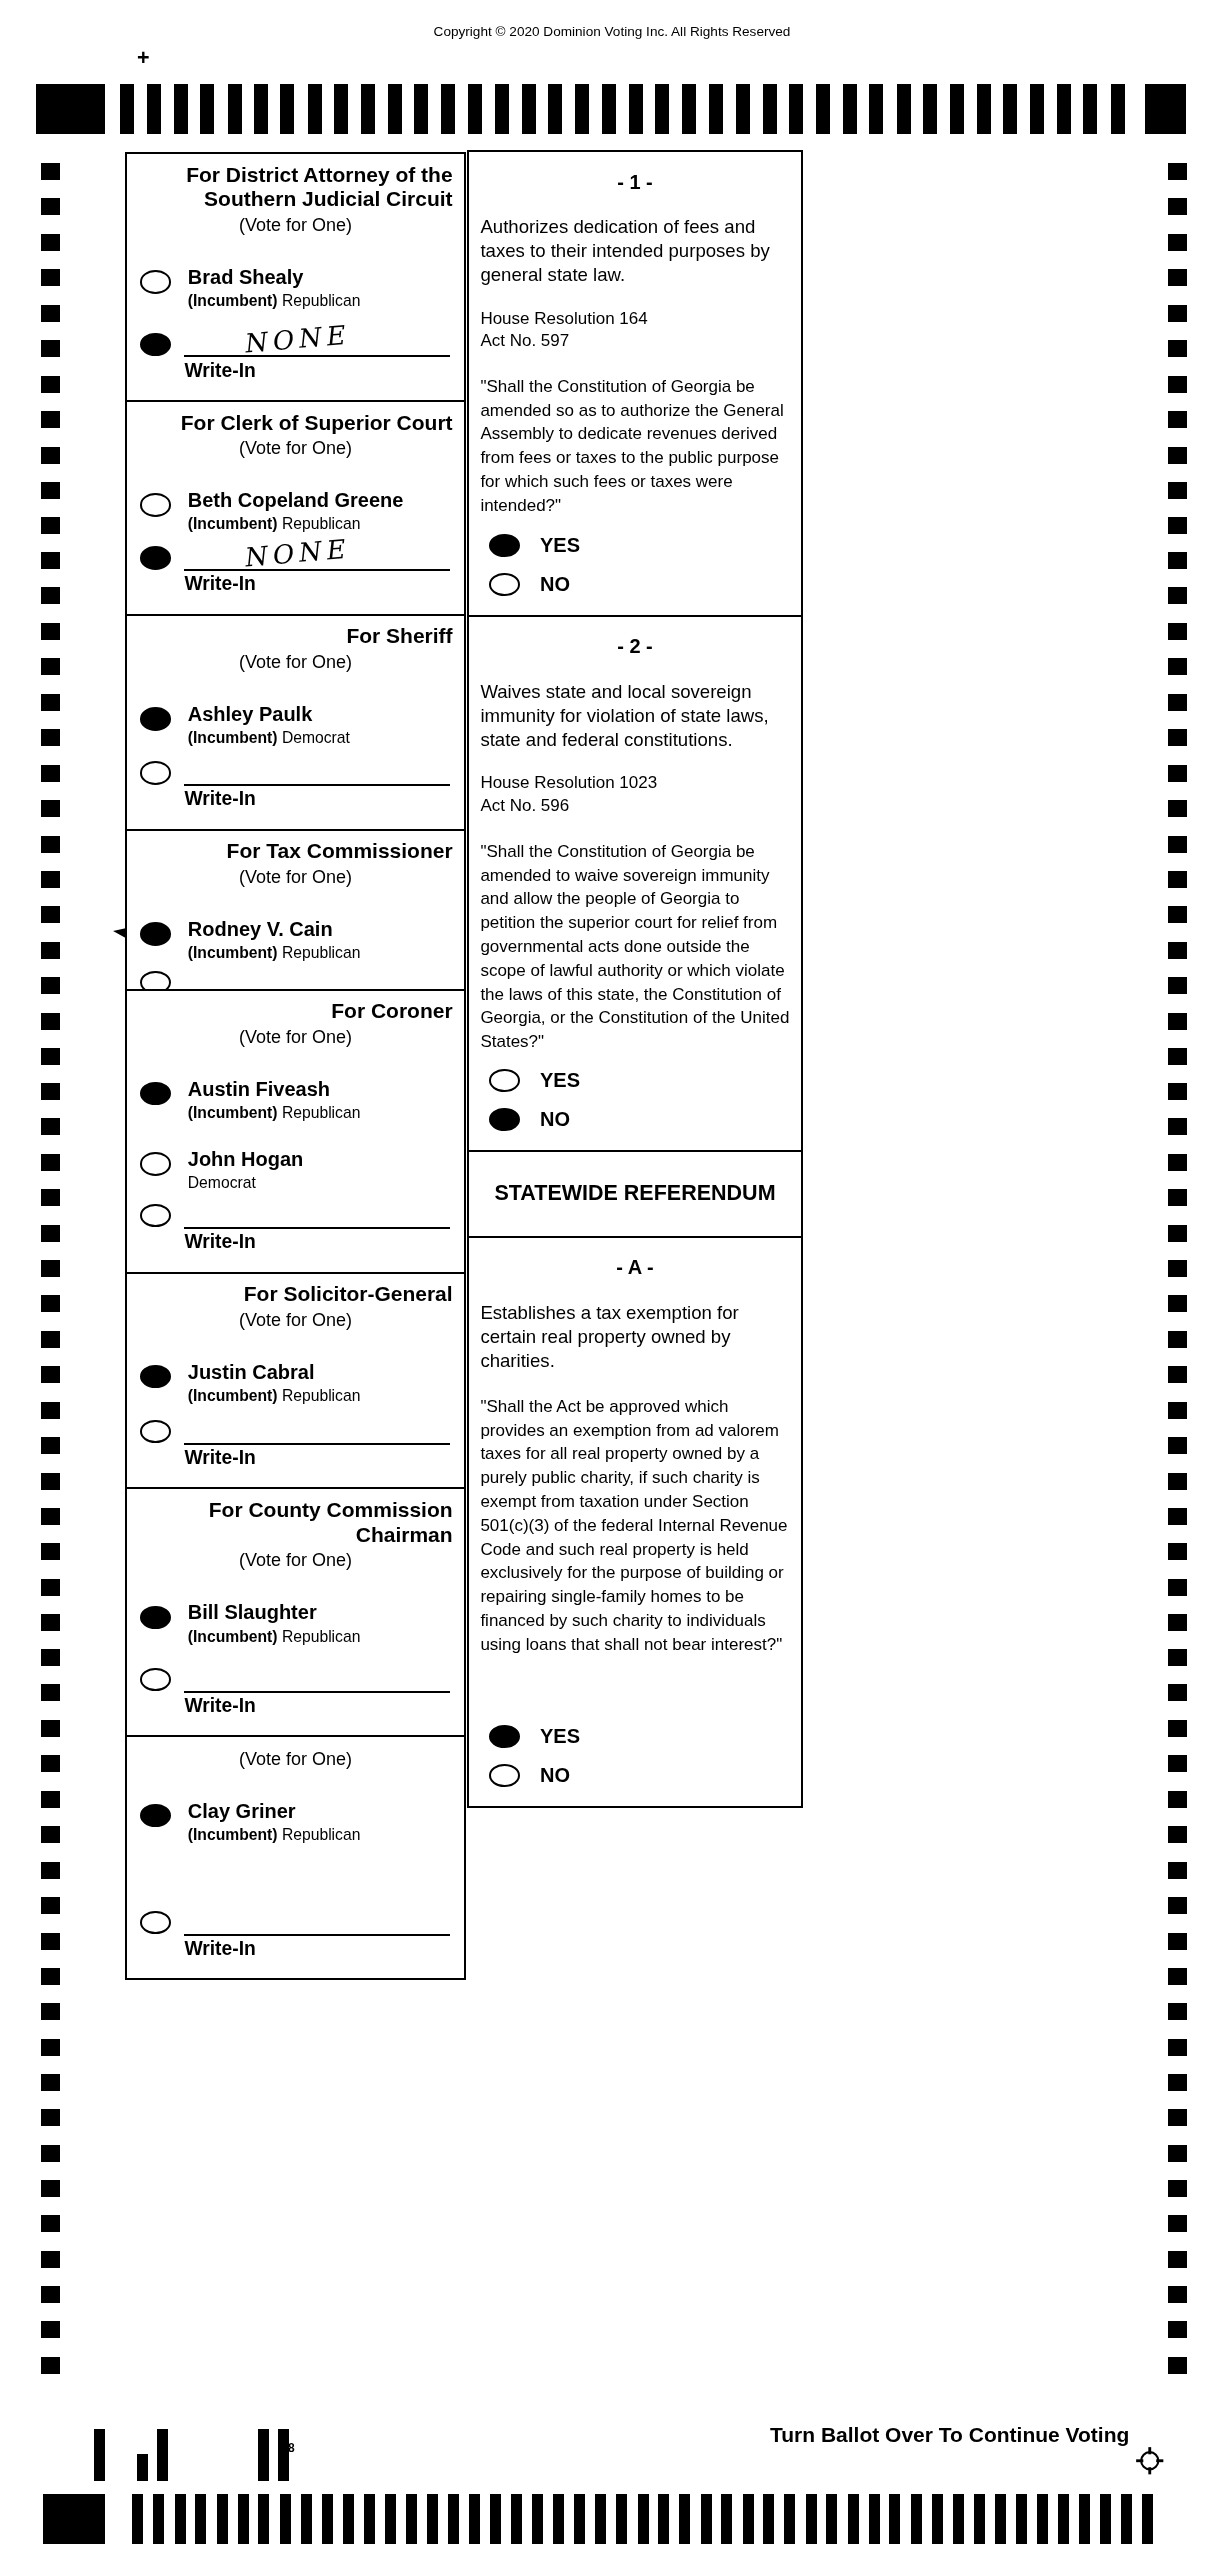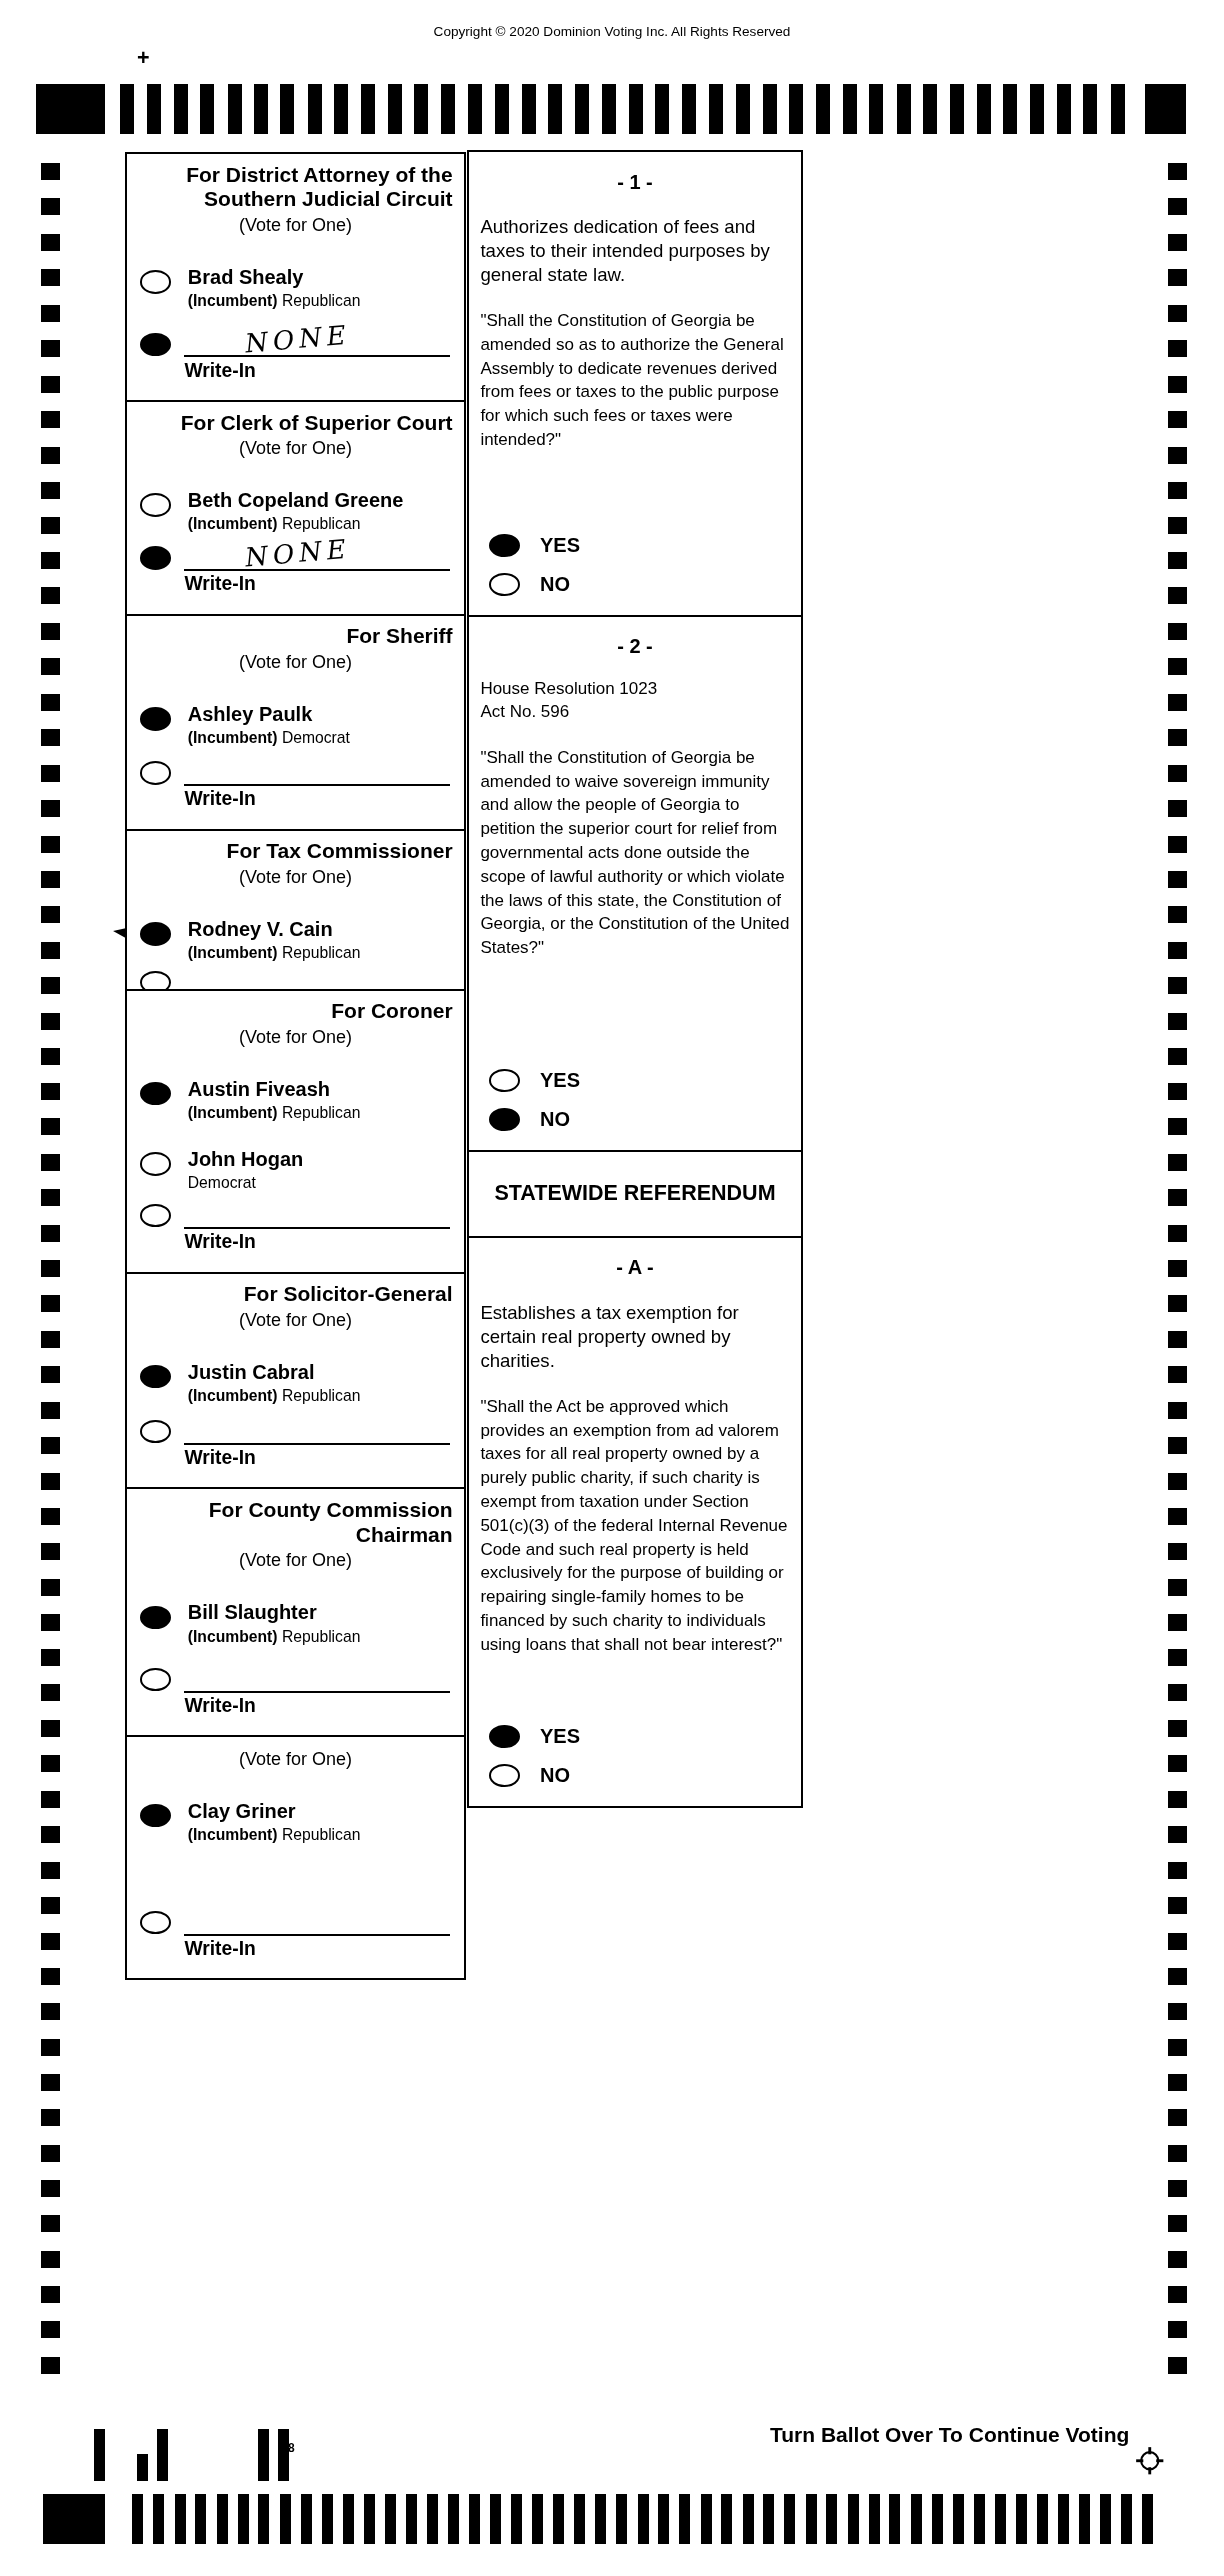--- a/index.html
+++ b/index.html
@@ -212,35 +212,40 @@
     </section>
 
   </div>
 
   <div class="col-right">
 
 
     <section class="mbox" style="height:467px">
       <div class="mnum">- 1 -</div>
       <div class="msummary">Authorizes dedication of fees and taxes to their intended purposes by general state law.</div>
+      <div class="mcite">
+        <div>House Resolution 164</div>
+        <div>Act No. 597</div>
+      </div>
       <div class="mquestion">"Shall the Constitution of Georgia be amended so as to authorize the General Assembly to dedicate revenues derived from fees or taxes to the public purpose for which such fees or taxes were intended?"</div>
       <div class="opts">
         <div class="opt">
           <div class="oval" data-filled="true"></div>
           <div class="optlabel">YES</div>
         </div>
         <div class="opt">
           <div class="oval" data-filled="false"></div>
           <div class="optlabel">NO</div>
         </div>
       </div>
     </section>
 
     <section class="mbox" style="height:537px">
       <div class="mnum">- 2 -</div>
+      <div class="msummary">Waives state and local sovereign immunity for violation of state laws, state and federal constitutions.</div>
       <div class="mcite">
         <div>House Resolution 1023</div>
         <div>Act No. 596</div>
       </div>
       <div class="mquestion">"Shall the Constitution of Georgia be amended to waive sovereign immunity and allow the people of Georgia to petition the superior court for relief from governmental acts done outside the scope of lawful authority or which violate the laws of this state, the Constitution of Georgia, or the Constitution of the United States?"</div>
       <div class="opts">
         <div class="opt">
           <div class="oval" data-filled="false"></div>
           <div class="optlabel">YES</div>
         </div>

